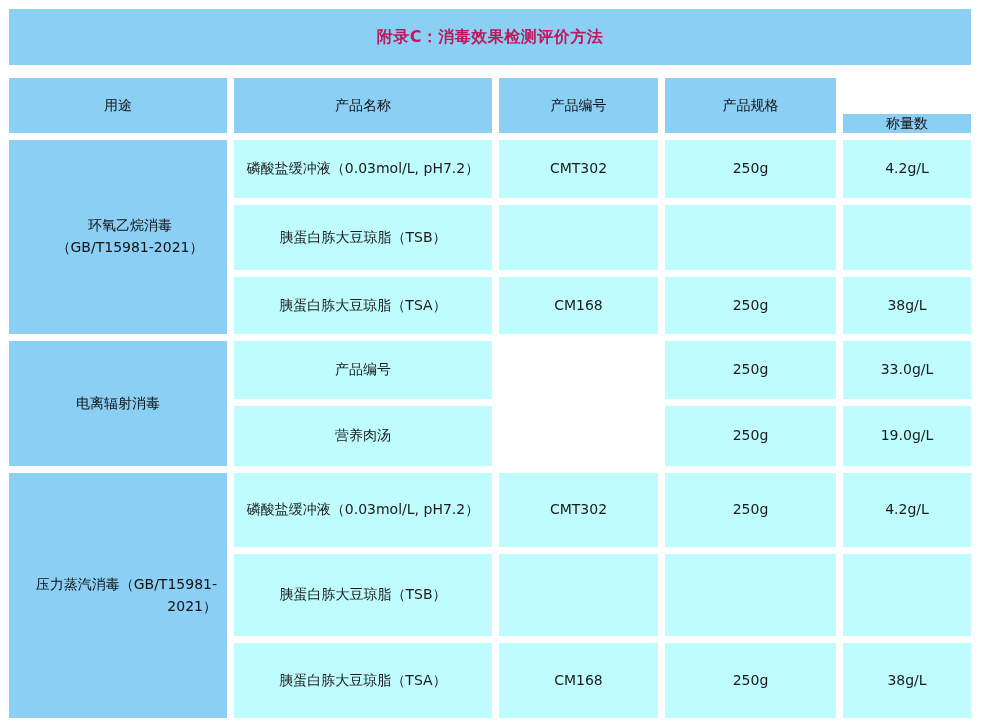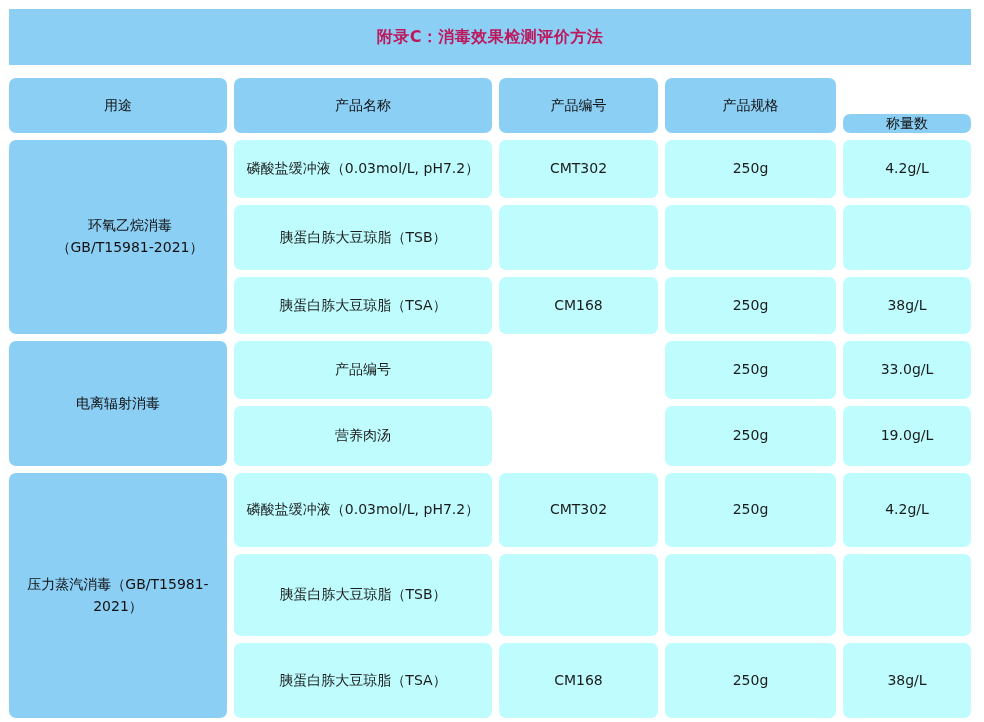--- a/index.html
+++ b/index.html
@@ -29,40 +29,39 @@
     grid-template-rows: 55px 58px 65px 57px 58px 60px 74px 82px 75px;
     gap: 7px;
   }
   .cell {
     display: flex; align-items: center; justify-content: center;
     text-align: center;
     font-size: 14px; color: #1b1b1b;
     background: #BEFCFE;
     padding: 2px 10px;
     line-height: 1.55;
-    border-radius: 7px;
   }
   .cell.head {
     background: #8CCFF5;
     color: #111111;
   }
   .cell.group {
     background: #8CCFF5;
     color: #111111;
   }
   
   .h1 { grid-column: 1; grid-row: 1; }
   .h2 { grid-column: 2; grid-row: 1; }
   .h3 { grid-column: 3; grid-row: 1; }
   .h4 { grid-column: 4; grid-row: 1; }
   .h5 { grid-column: 5; grid-row: 1; margin-top: 36px; }
   
   .g1 { grid-column: 1; grid-row: 2 / 5; padding-left: 34px; }
   .g2 { grid-column: 1; grid-row: 5 / 7; }
-  .g3 { grid-column: 1; grid-row: 7 / 10; }
+  .g3 { grid-column: 1; grid-row: 7 / 10; text-align: right; }
   
   .c2 { grid-column: 2; }
   .c3 { grid-column: 3; }
   .c4 { grid-column: 4; }
   .c5 { grid-column: 5; }
   .r1 { grid-row: 2; } .r2 { grid-row: 3; } .r3 { grid-row: 4; }
   .r4 { grid-row: 5; } .r5 { grid-row: 6; }
   .r6 { grid-row: 7; } .r7 { grid-row: 8; } .r8 { grid-row: 9; }
 </style>
 </head>

